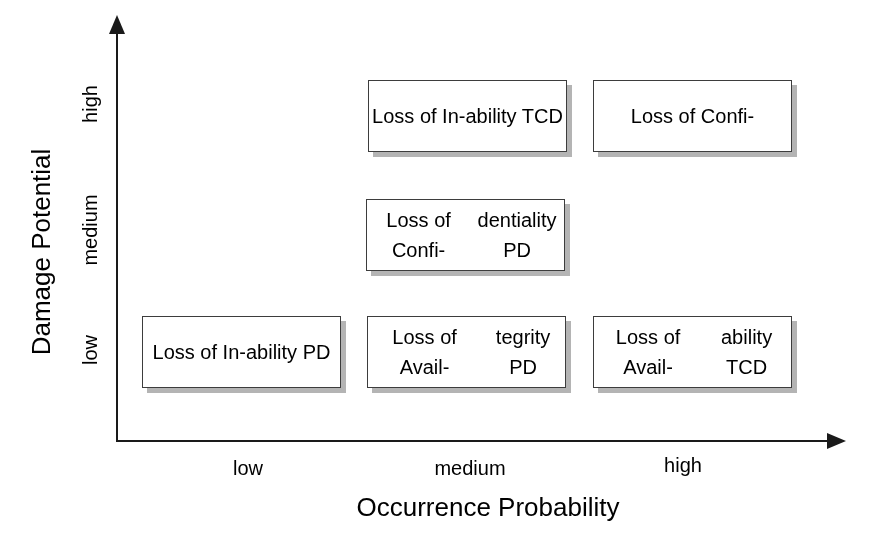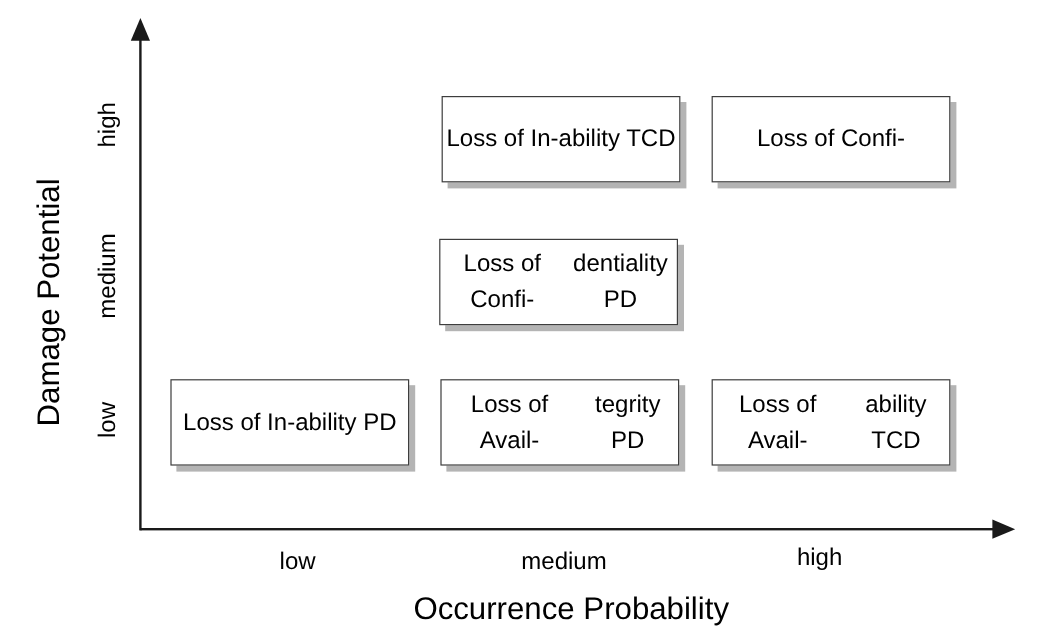--- a/index.html
+++ b/index.html
@@ -47,21 +47,21 @@
     left: 827px; top: 433px;
     width: 0; height: 0;
     border-top: 8px solid transparent;
     border-bottom: 8px solid transparent;
     border-left: 19px solid var(--axis);
   }
 
   
   .x-axis-label {
     position: absolute;
-    left: 476px; top: 492px;
+    left: 488px; top: 492px;
     transform: translateX(-50%);
     font-size: 26px;
     white-space: nowrap;
   }
   .y-axis-label {
     position: absolute;
     left: 41px; top: 252px;
     transform: translate(-50%, -50%) rotate(-90deg);
     font-size: 26px;
     white-space: nowrap;

